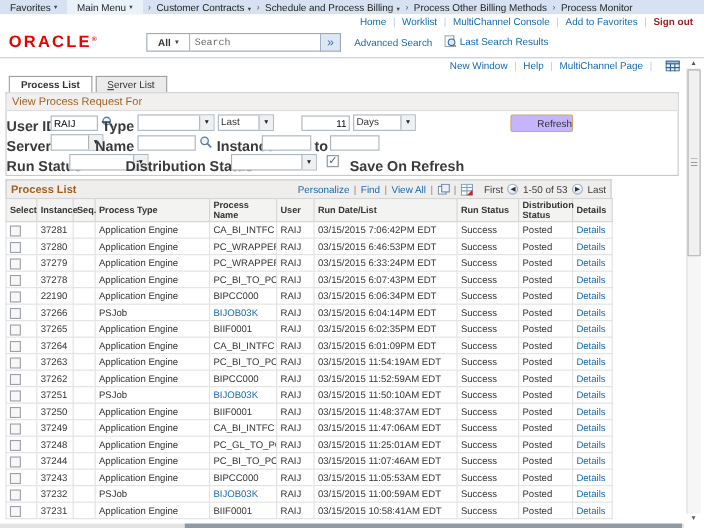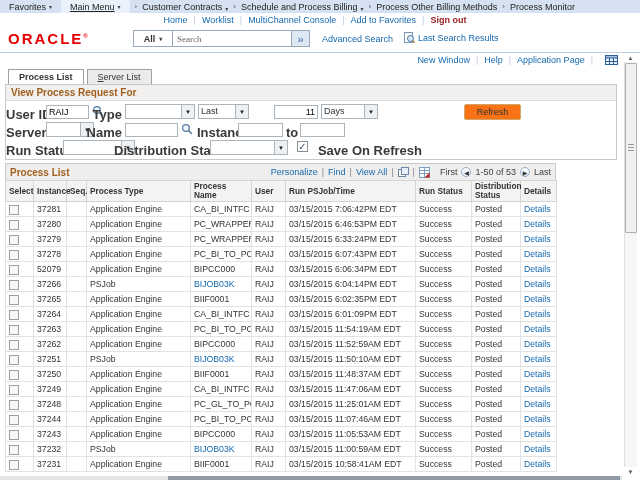--- a/index.html
+++ b/index.html
@@ -3,58 +3,58 @@
 <meta charset="utf-8">
 <style>
   *{box-sizing:border-box;margin:0;padding:0}
   html,body{width:640px;height:480px;overflow:hidden}
   body{font-family:"Liberation Sans",sans-serif;background:#fff;color:#333;position:relative;font-size:10px}
   .link{color:#1569b0;cursor:pointer;text-decoration:none}
   
   .crumbbar{height:13px;background:#d6e2f1;display:flex;align-items:center;font-size:9px;color:#222;white-space:nowrap}
   .crumb-seg{display:flex;align-items:center;gap:3px;padding:0 9px;height:100%}
   .crumb-mm{background:#e9f1fa}
-  .crumb-mm .mm-label{text-decoration:underline}
+  .crumb-mm .mm-label{}
   .caret{font-size:6px;color:#444;line-height:1}
   .sep{color:#5a5a5a;margin:0 5px;font-size:8px}
   .crumb{display:inline-flex;align-items:flex-end;gap:3px}
   
-  .utilrow{height:14px;display:flex;justify-content:center;align-items:center;font-size:9px;padding-right:10px;background:#fff}
+  .utilrow{height:14px;display:flex;justify-content:flex-end;align-items:center;font-size:9px;padding-right:10px;background:#fff}
   .vsep{color:#bccbde;margin:0 6px}
   .signout{color:#981b1e;font-weight:bold}
   
   .banner{height:26px;position:relative;border-bottom:1px solid #bccde2;background:#fff}
   .oracle{position:absolute;left:8px;top:3px;color:#e80000;font-weight:bold;font-size:15px;letter-spacing:2px}
   .oracle sup{font-size:6px;letter-spacing:0}
   .searchwrap{position:absolute;left:133px;top:3px;display:flex;height:17px}
   .scope{width:40px;border:1px solid #9aa8b8;background:#fff;display:flex;align-items:center;justify-content:center;gap:4px;font-size:9px;font-weight:bold}
-  .searchinput{width:119px;border:1px solid #9aa8b8;border-left:none;font-size:9px;padding-left:4px;font-family:Liberation Serif, serif;color:#333;outline:none}
+  .searchinput{width:119px;border:1px solid #9aa8b8;border-left:none;font-size:9px;padding-left:4px;font-family:Liberation Mono, monospace;color:#333;outline:none}
   .searchinput::placeholder{color:#666}
   .gobtn{width:18px;border:1px solid #9aa8b8;border-left:none;background:#dde8f4;color:#3a6ca8;font-size:11px;display:flex;align-items:center;justify-content:center;cursor:pointer}
   .advlink{position:absolute;left:322px;top:7px;font-size:9px}
   .lastres{position:absolute;left:404px;top:5px;display:flex;align-items:center;gap:3px;font-size:9px}
   
   .pagelinks{height:14px;display:flex;justify-content:flex-end;align-items:center;font-size:9px;padding-right:22px;background:#fff}
   .gridicon{display:inline-block;margin-left:6px}
   
   .tabsrow{height:17px;display:flex;align-items:flex-end;padding-left:8px}
   .tab{padding:2px 10px 2px;font-size:9px;border:1px solid #a0a0a0;border-bottom:none;margin-right:3px;background:#ebebeb;color:#333;cursor:pointer;position:relative}
   .tab.active{background:#fff;font-weight:bold;z-index:2}
   .tabline{border-top:1px solid #a0a0a0;margin-left:5px;width:612px}
   
   .groupbox{position:absolute;left:5px;top:84px;width:612px;border:1px solid #c8c8c8;background:#fff}
-  .gb-title{background:#f1f0ee;color:#a05f1e;font-weight:bold;font-size:10px;padding:2px 5px;border-bottom:1px solid #dcdcdc}
+  .gb-title{background:#f1f0ee;color:#a05f1e;font-weight:normal;font-size:10px;padding:2px 5px;border-bottom:1px solid #dcdcdc}
   .gb-body{position:relative;height:58px}
   .flabel{position:absolute;font-size:13px;font-weight:bold;color:#3a3a3a;text-align:right;white-space:nowrap}
   .txt{position:absolute;height:14px;border:1px solid #a9b4bd;font-size:9px;padding:0 2px;font-family:"Liberation Sans",sans-serif;outline:none}
   .sel{position:absolute;height:15px;border:1px solid #a9b4bd;background:#fff;display:flex;align-items:stretch;font-size:9px;cursor:pointer}
   .sel .sval{flex:1;padding:1px 2px;overflow:hidden;white-space:nowrap}
   .sel .sarrow{width:13px;border-left:1px solid #a9b4bd;background:#eef0f2;display:flex;align-items:center;justify-content:center;font-size:6px;color:#222}
   .magicon{position:absolute;cursor:pointer}
-  .refreshbtn{position:absolute;left:458px;top:3px;width:57px;height:16px;background:#f97316;border:1px solid #cfa768;border-radius:2px;font-size:9px;color:#333;text-align:center;line-height:14px;cursor:pointer;font-family:"Liberation Sans",sans-serif}
+  .refreshbtn{position:absolute;left:458px;top:3px;width:57px;height:16px;background:#c4b5fd;border:1px solid #cfa768;border-radius:2px;font-size:9px;color:#333;text-align:right;line-height:14px;cursor:pointer;font-family:"Liberation Sans",sans-serif}
   .chk{position:absolute;width:11px;height:11px;border:1px solid #8b9096;background:#fdfdfd;cursor:pointer;font-size:10px;line-height:9px;text-align:center;color:#44597c}
   
   .grid{position:absolute;left:5px;top:163px;width:551px}
   .grid-titlebar{height:17px;background:#efeeec;border:1px solid #c9c9c9;border-bottom:none;display:flex;align-items:center;padding:0 4px}
   .grid-title{color:#a05f1e;font-weight:bold;font-size:10px;flex:1}
   .grid-tools{display:flex;align-items:center;font-size:9px;white-space:nowrap}
   .tsep{color:#888;margin:0 4px}
   .pager{display:flex;align-items:center;gap:4px;margin-left:10px;color:#3f3f3f}
   .pgbtn{width:10px;height:10px;border-radius:50%;border:1px solid #98b0cc;background:linear-gradient(#ffffff,#dce6f2);display:inline-flex;align-items:center;justify-content:center;font-size:6px;color:#333;cursor:pointer}
   table.ptable{border-collapse:collapse;table-layout:fixed;width:551px;background:#fff}
@@ -130,21 +130,21 @@
     <span class="link">Last Search Results</span>
   </span>
 </div>
 
 <div class="pagelinks">
   <span id="page-links" style="display:flex;align-items:center">
       <span class="link">New Window</span>
       <span class="vsep">|</span>
       <span class="link">Help</span>
       <span class="vsep">|</span>
-      <span class="link">Application Page</span>
+      <span class="link">MultiChannel Page</span>
     </span>
   <span class="vsep">|</span>
   <span class="gridicon">
     <svg width="13" height="10" viewBox="0 0 13 10">
       <rect x="0.5" y="0.5" width="12" height="9" fill="#e8f0fa" stroke="#2e5f94"></rect>
       <rect x="0.5" y="0.5" width="12" height="2.5" fill="#9fc0e0" stroke="#2e5f94"></rect>
       <line x1="4.5" y1="3" x2="4.5" y2="10" stroke="#2e5f94"></line>
       <line x1="8.5" y1="3" x2="8.5" y2="10" stroke="#2e5f94"></line>
       <line x1="0" y1="6.5" x2="13" y2="6.5" stroke="#2e5f94"></line>
     </svg>
@@ -267,21 +267,21 @@
         <col style="width: 36px;">
       </colgroup>
     <thead>
         <tr id="pt-head">
           <th>Select</th>
           <th>Instance</th>
           <th>Seq.</th>
           <th>Process Type</th>
           <th>Process Name</th>
           <th>User</th>
-          <th>Run PSJob/Time</th>
+          <th>Run Date/List</th>
           <th>Run Status</th>
           <th>Distribution Status</th>
           <th>Details</th>
         </tr>
       </thead>
     <tbody id="pt-body">
         <tr>
           <td class="c-sel"><span class="rowchk"></span></td>
           <td>37281</td>
           <td></td>
@@ -324,21 +324,21 @@
           <td>Application Engine</td>
           <td><span>PC_BI_TO_PC</span></td>
           <td>RAIJ</td>
           <td>03/15/2015 6:07:43PM EDT</td>
           <td>Success</td>
           <td>Posted</td>
           <td><span class="link">Details</span></td>
         </tr>
         <tr>
           <td class="c-sel"><span class="rowchk"></span></td>
-          <td>52079</td>
+          <td>22190</td>
           <td></td>
           <td>Application Engine</td>
           <td><span>BIPCC000</span></td>
           <td>RAIJ</td>
           <td>03/15/2015 6:06:34PM EDT</td>
           <td>Success</td>
           <td>Posted</td>
           <td><span class="link">Details</span></td>
         </tr>
         <tr>

